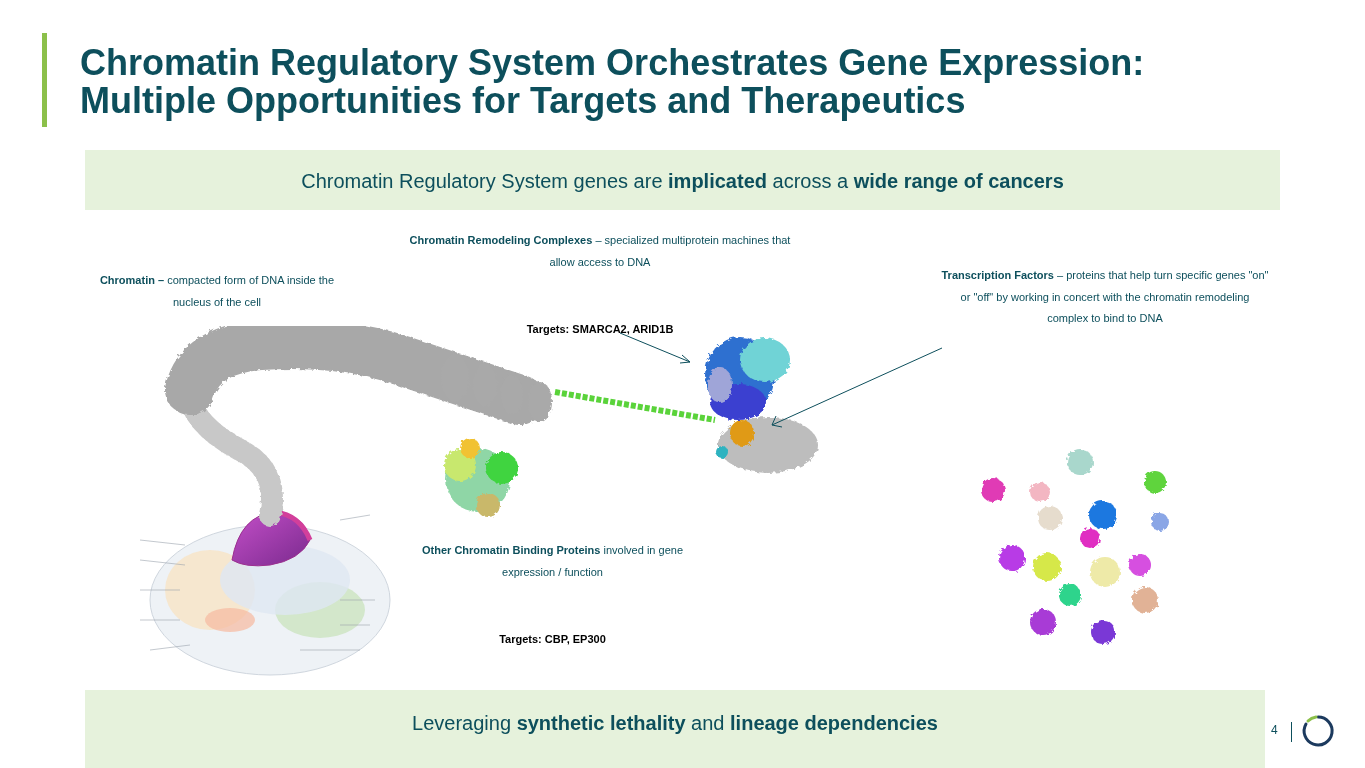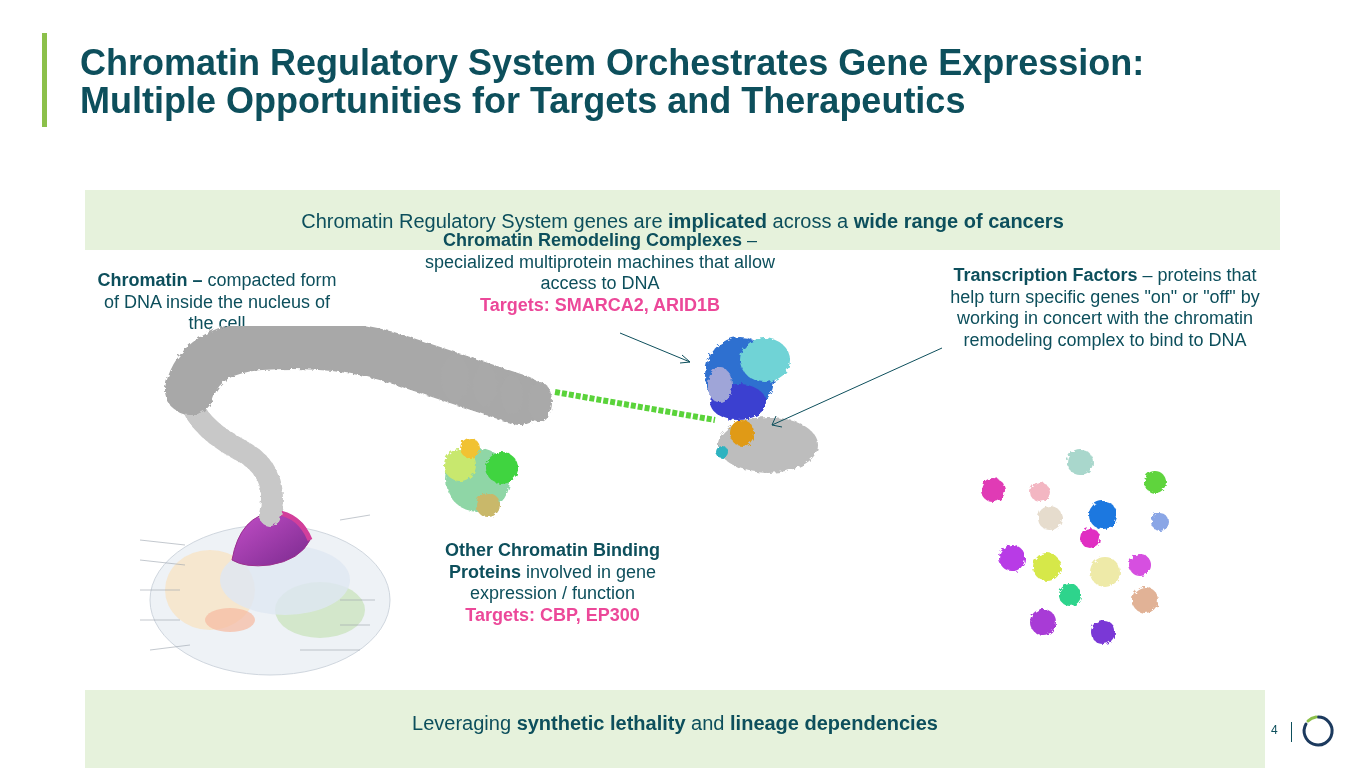--- a/index.html
+++ b/index.html
@@ -12,25 +12,25 @@
   .accent-bar { position:absolute; left:42px; top:33px; width:5px; height:94px; background:#8cc04a; }
   .title {
     position:absolute; left:80px; top:44px; width:1150px;
     font-size:36px; font-weight:700; line-height:38px; color:#0d4f5c; margin:0;
   }
   .banner {
     position:absolute; background:#e6f2dc; text-align:center;
     font-size:20px; color:#0d4f5c;
   }
   .banner b { font-weight:700; }
-  .banner-top { left:85px; top:150px; width:1195px; height:60px; line-height:62px;margin-top:40px; }
+  .banner-top { left:85px; top:150px; width:1195px; height:60px; line-height:62px; }
   .banner-bottom { left:85px; top:690px; width:1180px; height:80px; line-height:66px; }
-  .callout { position:absolute; text-align:center; font-size:18px; line-height:21.5px; color:#0d4f5c; }
+  .callout { position:absolute; text-align:center; font-size:11px; line-height:21.5px; color:#0d4f5c; }
   .callout b { font-weight:700; }
-  .callout .targets { color:#ec4899; font-weight:700; display:block; }
+  .callout .targets { color:#000000; font-weight:700; display:block;margin-top:46px; }
   .c-chromatin { left:92px; top:270px; width:250px; }
   .c-remodel { left:405px; top:230px; width:390px; }
   .c-tf { left:940px; top:265px; width:330px; }
   .c-other { left:420px; top:540px; width:265px; }
 
   .art { position:absolute; }
   .page-num { position:absolute; left:1271px; top:723px; font-size:12px; color:#0d4f5c; }
   .page-sep { position:absolute; left:1291px; top:722px; width:1px; height:20px; background:#0d4f5c; }
   .logo { position:absolute; left:1300px; top:713px; width:36px; height:36px; }
 </style>

